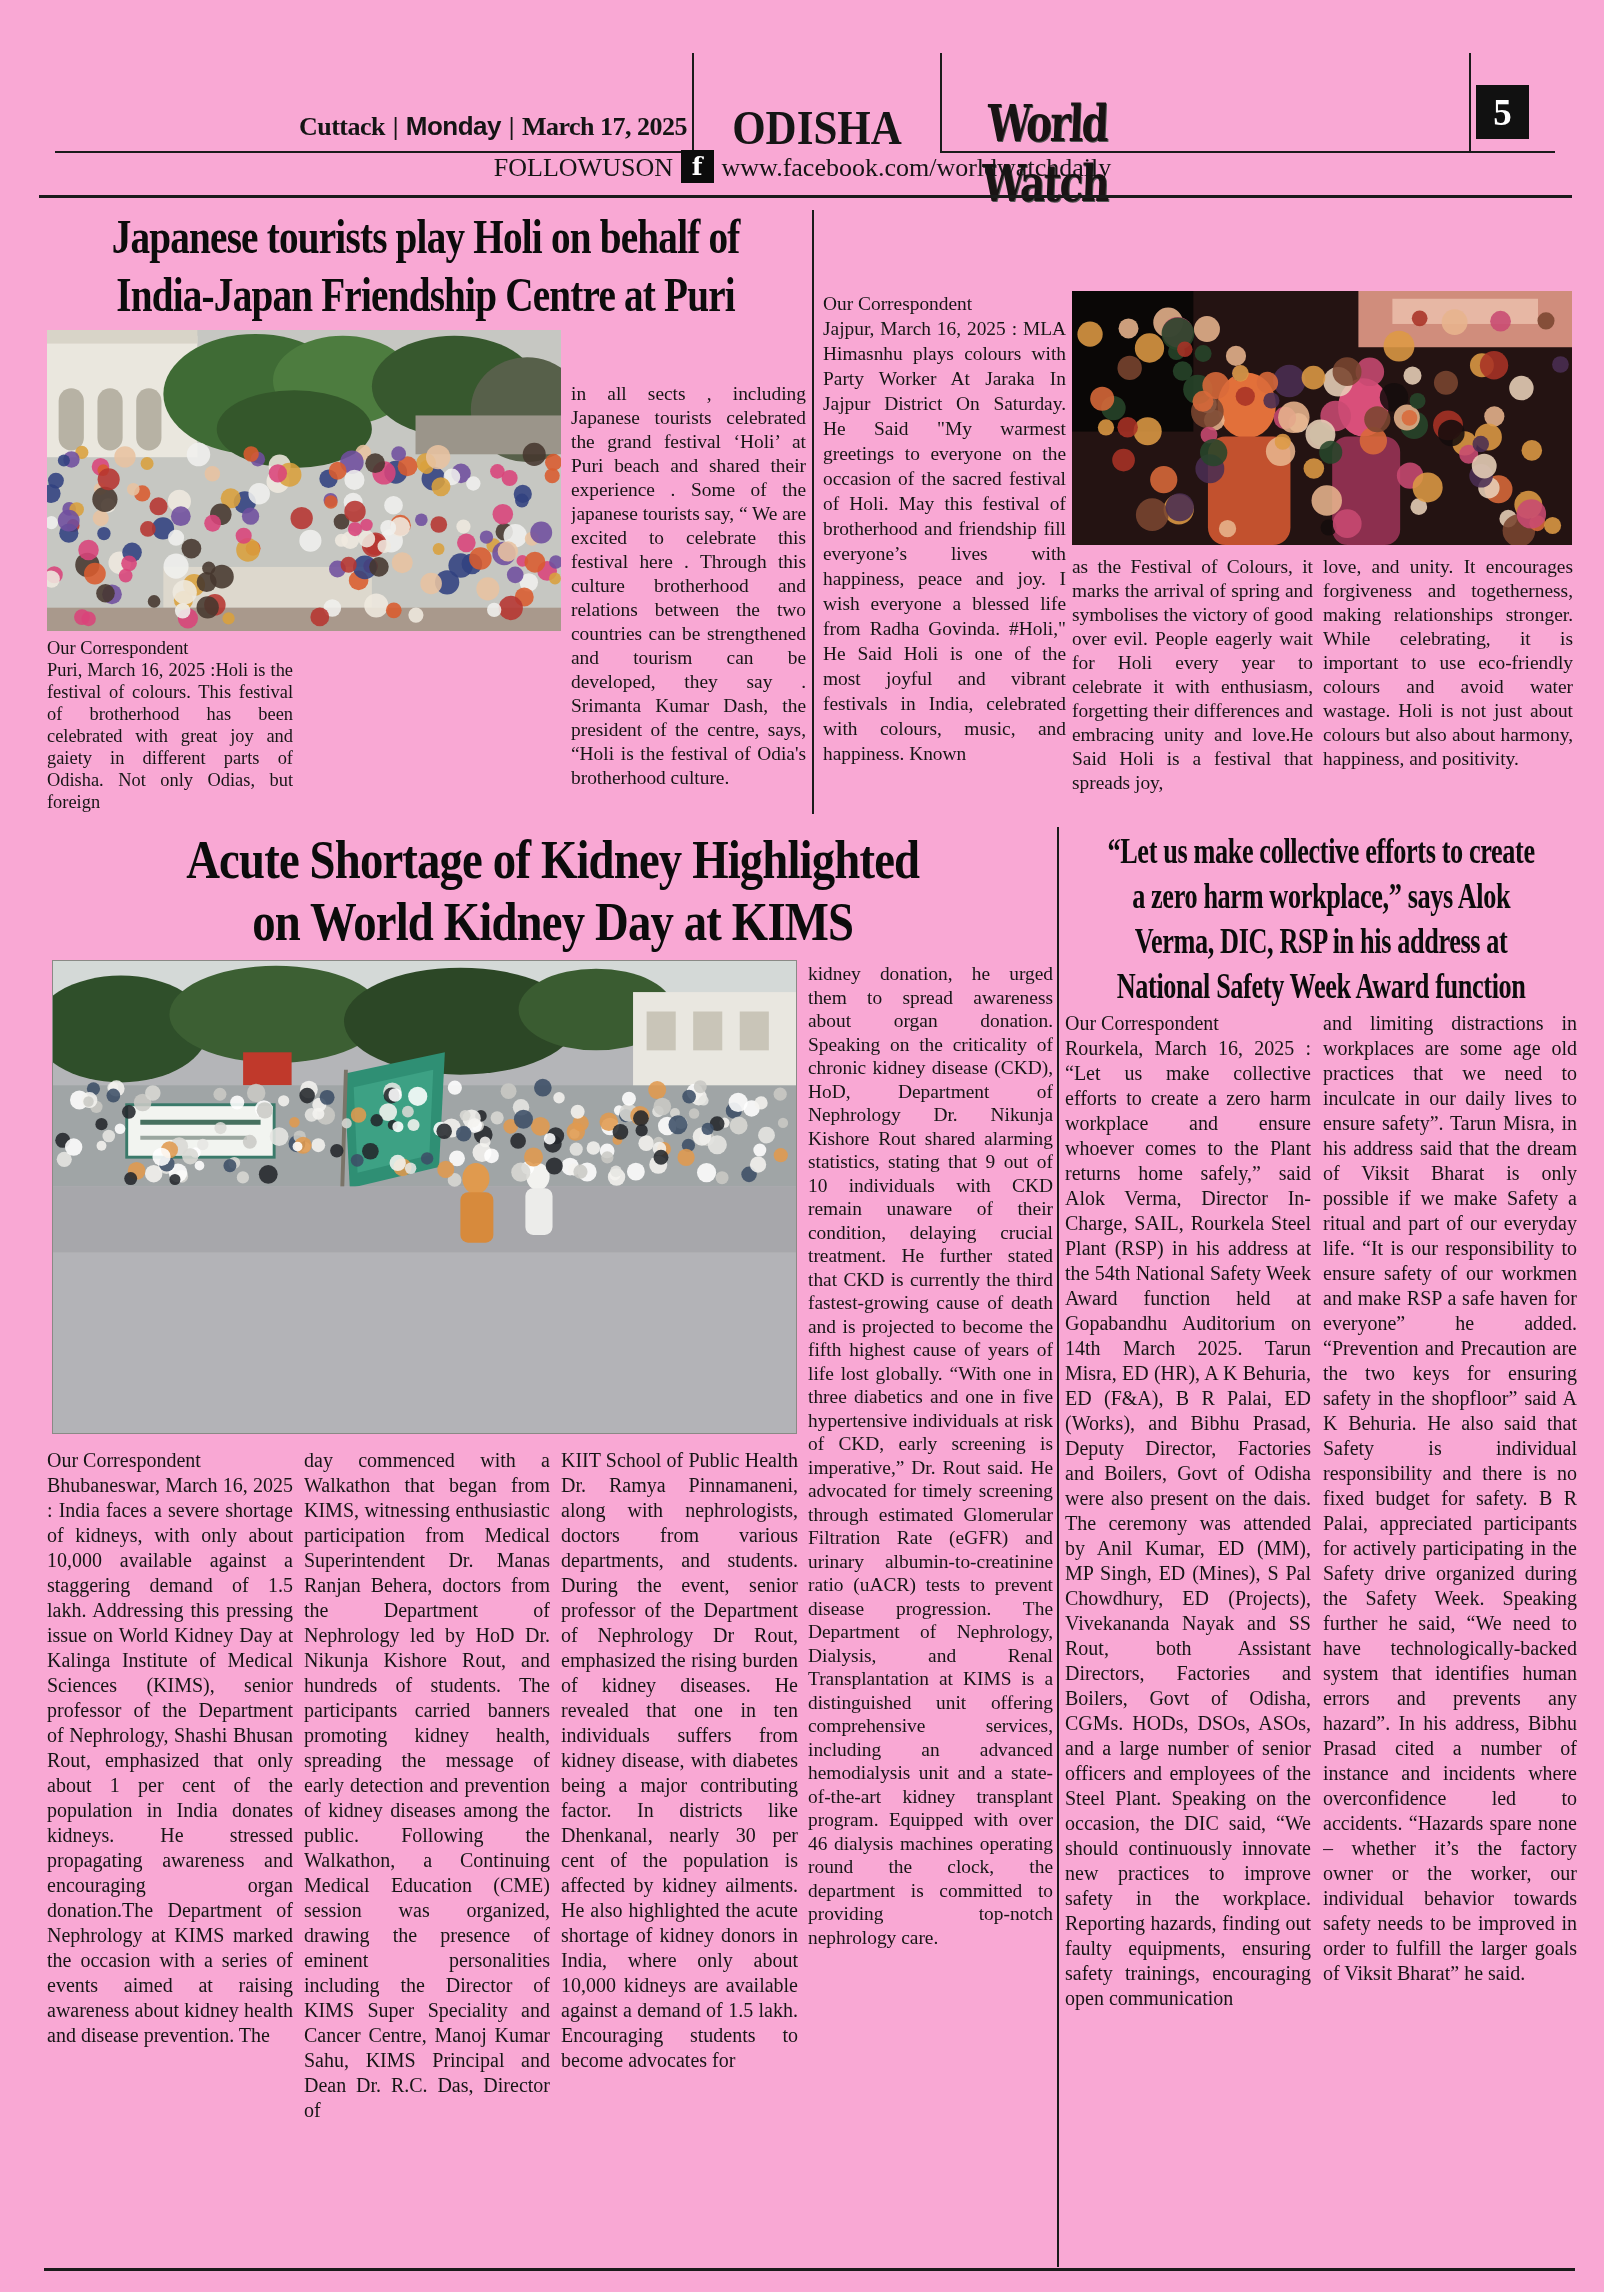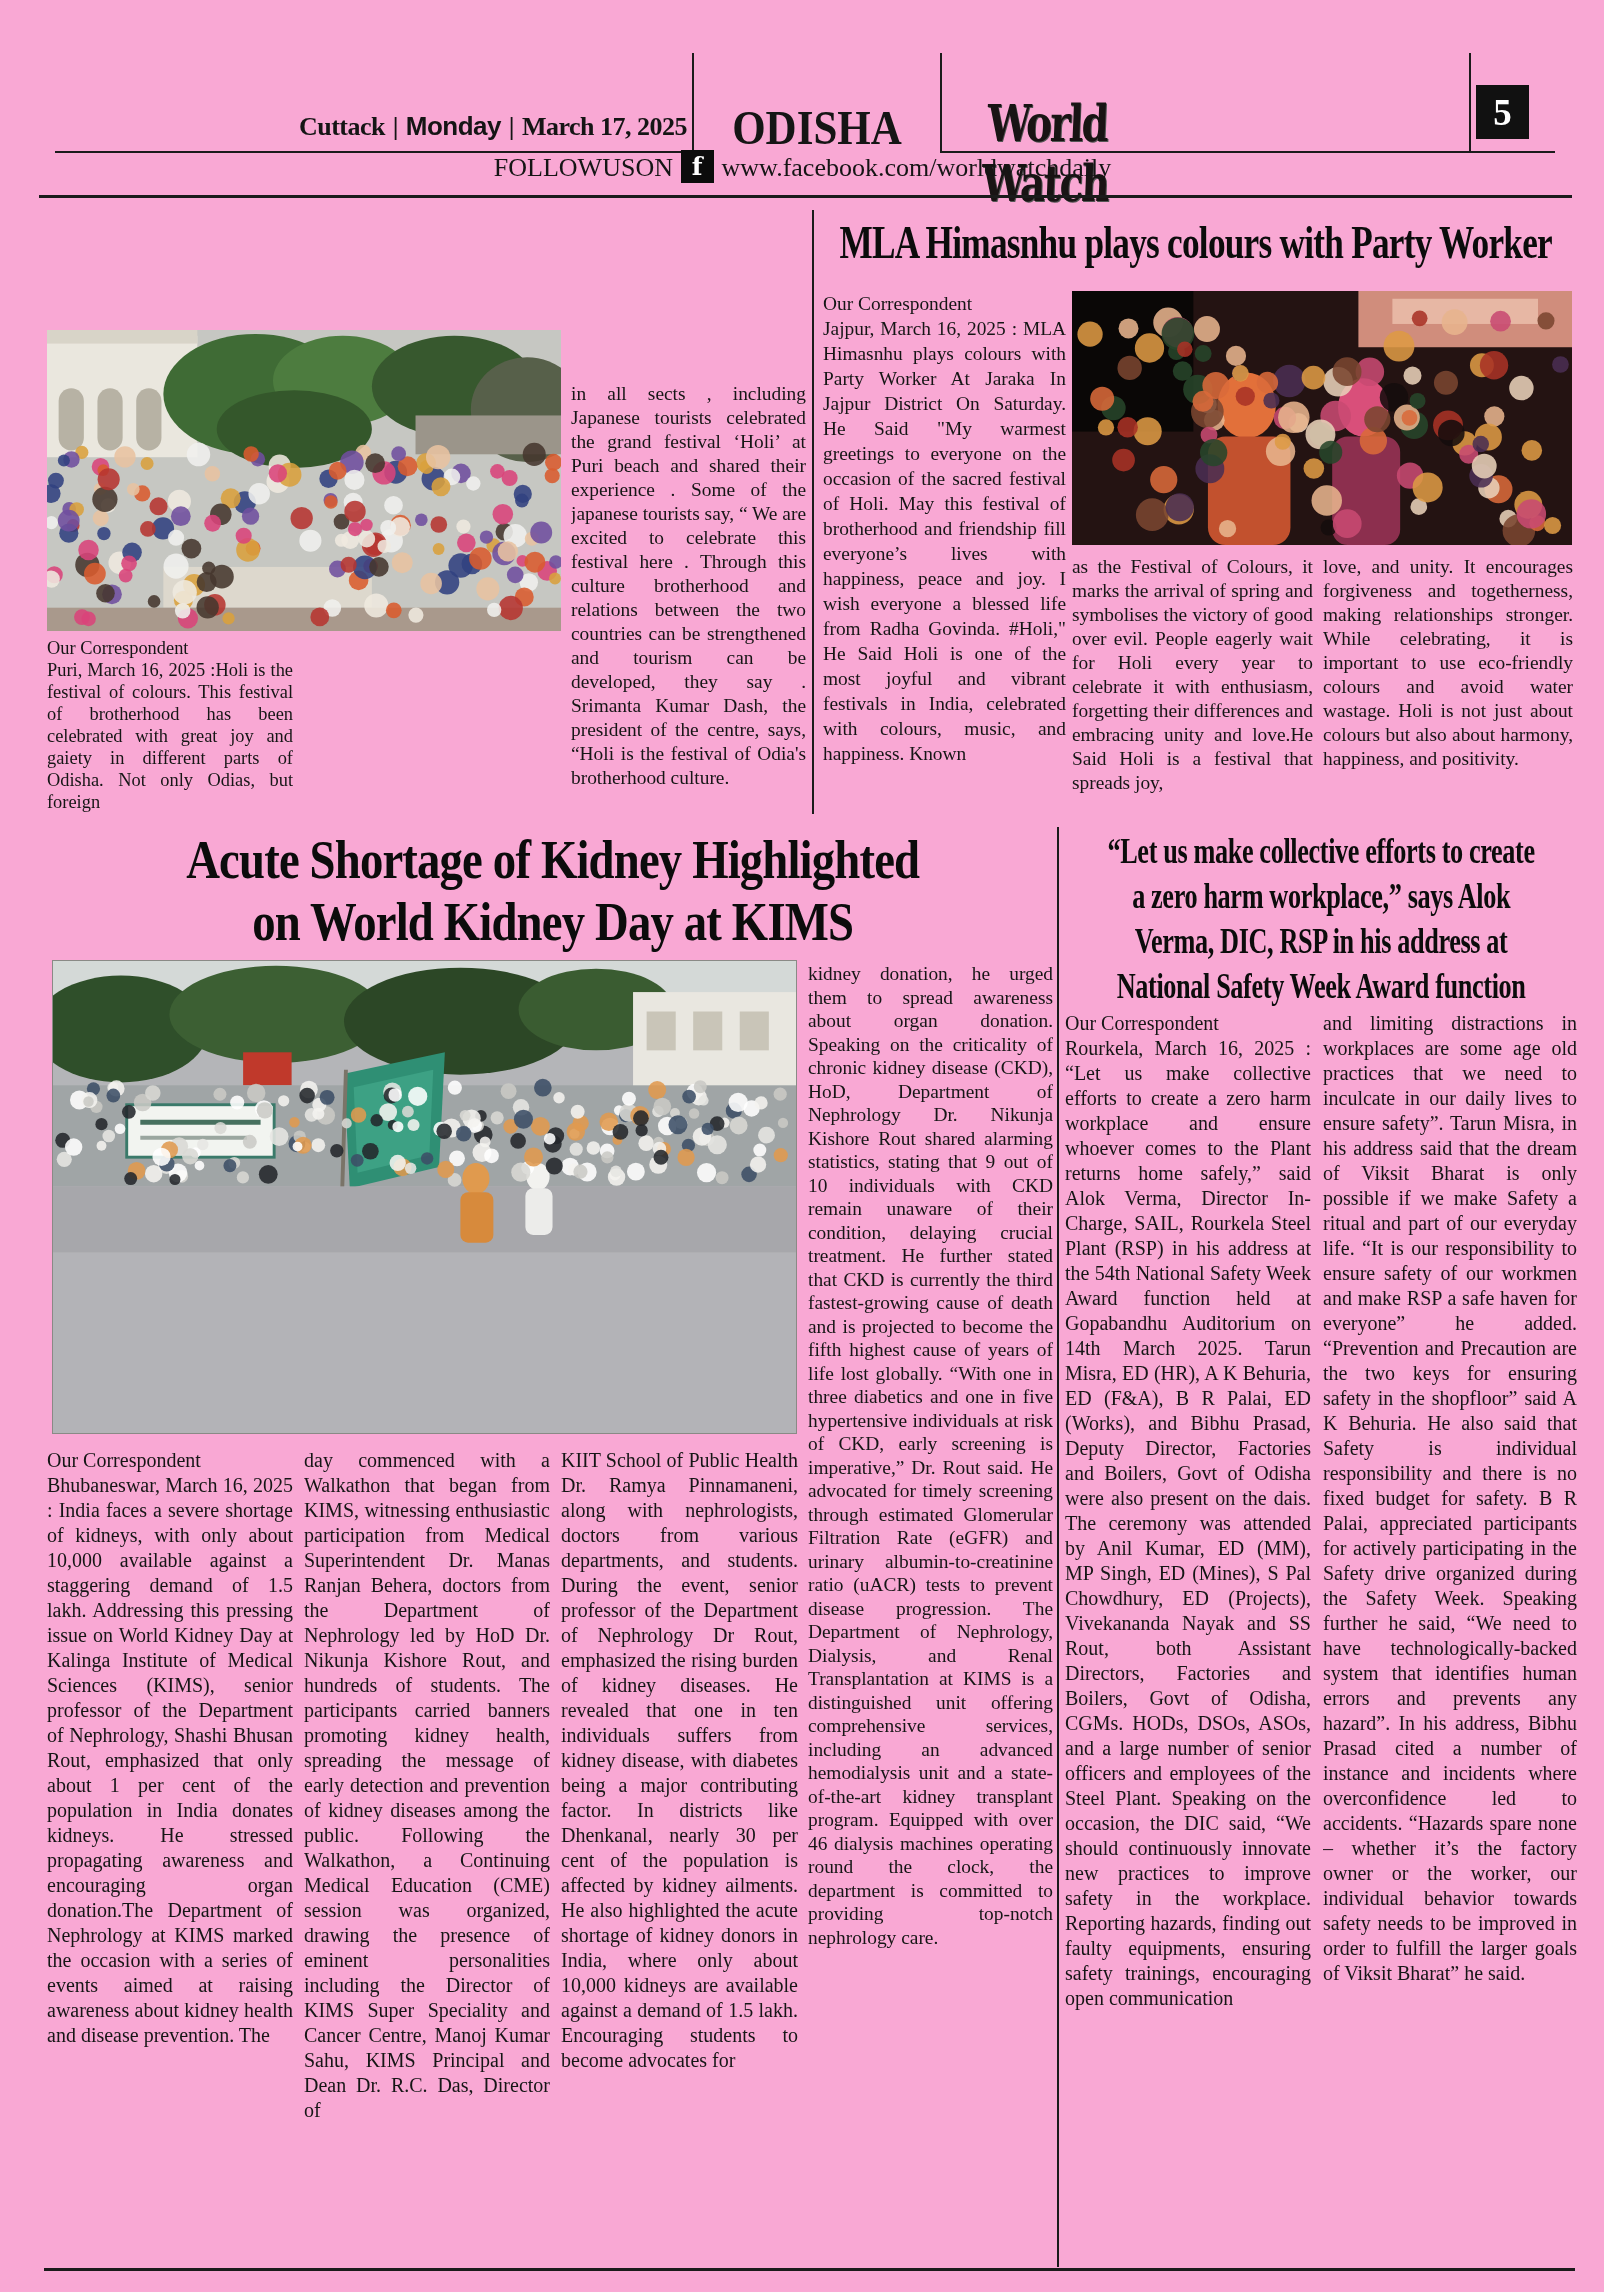--- a/index.html
+++ b/index.html
@@ -59,20 +59,23 @@
   <div class="rule" style="left:55px; top:151px; width:638px; height:1.9px;"></div>
   <div class="rule" style="left:940px; top:151px; width:615px; height:1.9px;"></div>
 
   <div class="follow-row">
     <span>FOLLOWUSON</span>
     <span class="fb-icon">f</span>
     <span>www.facebook.com/worldwatchdaily</span>
   </div>
   <div class="rule" style="left:39px; top:195px; width:1533px; height:2.9px;"></div>
 
+  <div class="hl" style="left:44px; top:208px; width:763px; font-size:49px; line-height:58px;">
+    <span class="hl-inner" style="width:954px; transform:scaleX(0.8);">Japanese tourists play Holi on behalf of India-Japan Friendship Centre at Puri</span>
+  </div>
 
   <div class="photo" style="left:47px; top:330px; width:514px; height:301px;">
     <svg id="ph1" viewBox="0 0 530 310" preserveAspectRatio="none">
       <rect width="530" height="310" fill="#c6c7c2"></rect>
       <rect x="0" y="6" width="155" height="125" fill="#eae7de"></rect>
       <rect x="12" y="60" width="26" height="64" rx="13" fill="#b7b2a4"></rect>
       <rect x="52" y="60" width="26" height="64" rx="13" fill="#b7b2a4"></rect>
       <rect x="92" y="60" width="26" height="64" rx="13" fill="#b7b2a4"></rect>
       <rect x="0" y="0" width="155" height="14" fill="#d8d4c8"></rect>
       <ellipse cx="215" cy="66" rx="95" ry="62" fill="#3f6b35"></ellipse>
@@ -248,23 +251,20 @@
 
   <div class="bcol" style="left:47px; top:637px; width:246px; height:190px; font-size:18.4px; line-height:22px;">
     <span class="byline">Our Correspondent</span><span>Puri, March 16, 2025 :Holi is the festival of colours. This festival of brotherhood has been celebrated with great joy and gaiety in different parts of  Odisha. Not only Odias, but foreign</span>
   </div>
   <div class="bcol" style="left:571px; top:337px; width:235px; height:483px; font-size:19.4px; line-height:24px;margin-top:45px;">
     <span>in all sects , including Japanese tourists celebrated the grand festival ‘Holi’ at Puri beach and shared their experience . Some of the japanese tourists say, “ We are excited to celebrate this festival here . Through this culture  brotherhood  and relations between the two countries can be strengthened and tourism can be developed, they say . Srimanta Kumar Dash, the president of the centre, says, “Holi is the festival of Odia's brotherhood culture.</span>
   </div>
 
   <div class="rule" style="left:812px; top:210px; width:1.9px; height:604px;"></div>
 
-  <div class="hl" style="left:820px; top:212px; width:752px; font-size:47px; line-height:60px;">
-    <span class="hl-inner" style="width:1002px; transform:scaleX(0.75);">MLA Himasnhu plays colours with Party Worker</span>
-  </div>
 
   <div class="bcol" style="left:823px; top:291px; width:243px; height:524px; font-size:19.4px; line-height:25px;">
     <span class="byline">Our Correspondent</span><span>Jajpur, March 16, 2025 : MLA Himasnhu plays colours with Party Worker At Jaraka In Jajpur District On Saturday. He Said "My warmest greetings to everyone on the occasion of the sacred festival of Holi. May this festival of brotherhood and friendship fill everyone’s lives with happiness, peace and joy. I wish everyone a blessed life from Radha Govinda. #Holi," He Said Holi is one of the most joyful and vibrant festivals in India, celebrated with colours, music, and happiness. Known</span>
   </div>
 
   <div class="photo" style="left:1072px; top:291px; width:500px; height:254px;">
     <svg id="ph2" viewBox="0 0 515 262" preserveAspectRatio="none">
       <rect width="515" height="262" fill="#241312"></rect>
       <rect x="0" y="0" width="125" height="145" fill="#0a0706"></rect>
       <rect x="295" y="0" width="220" height="58" fill="#d08d7c"></rect>

